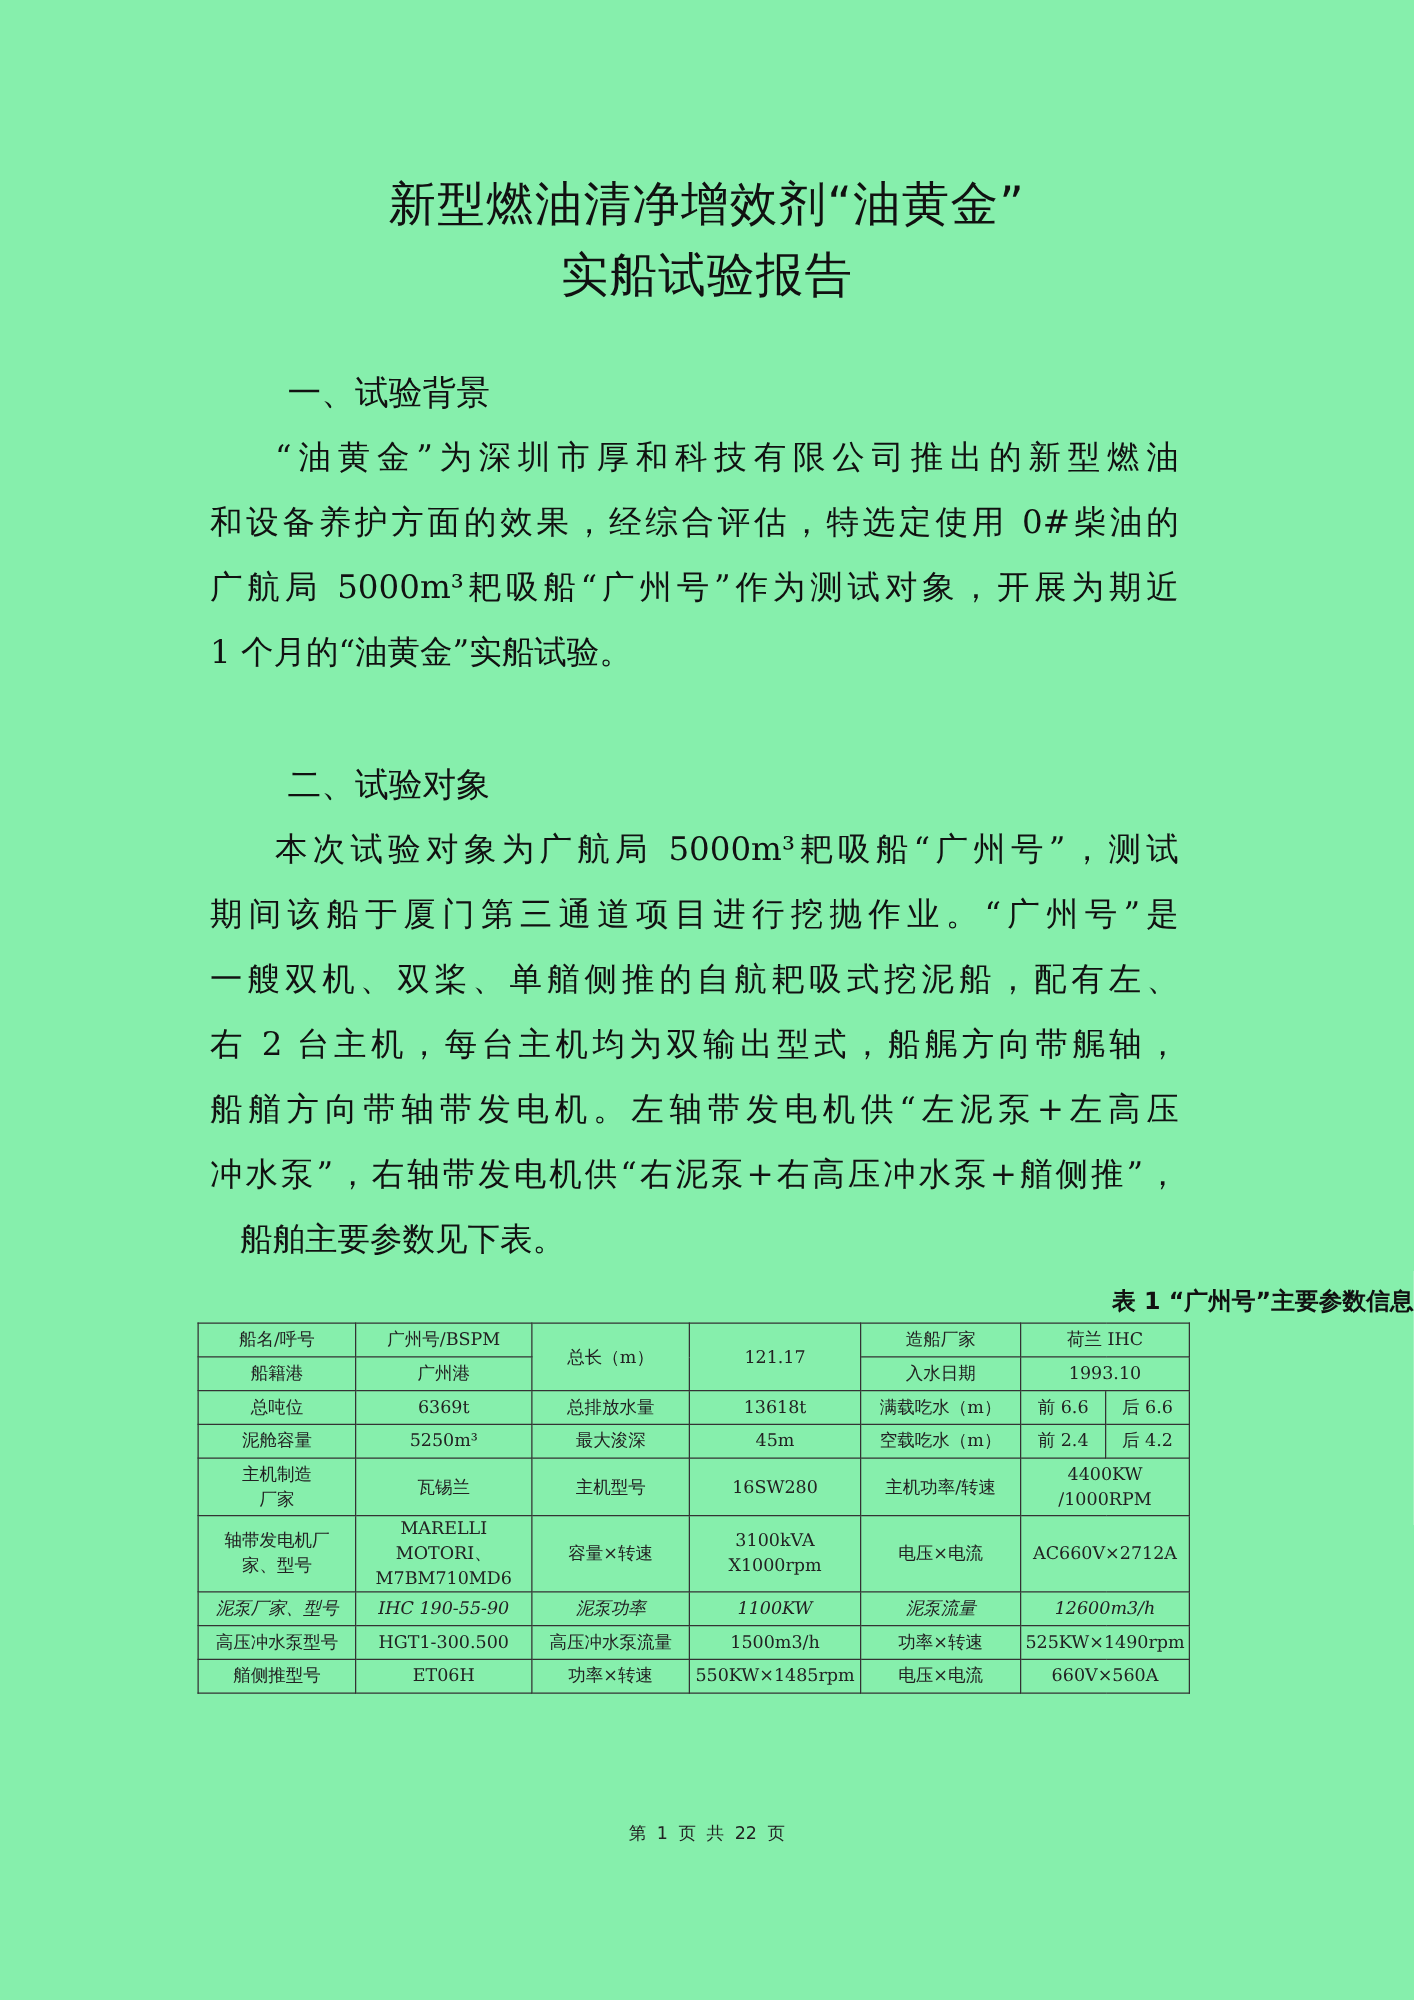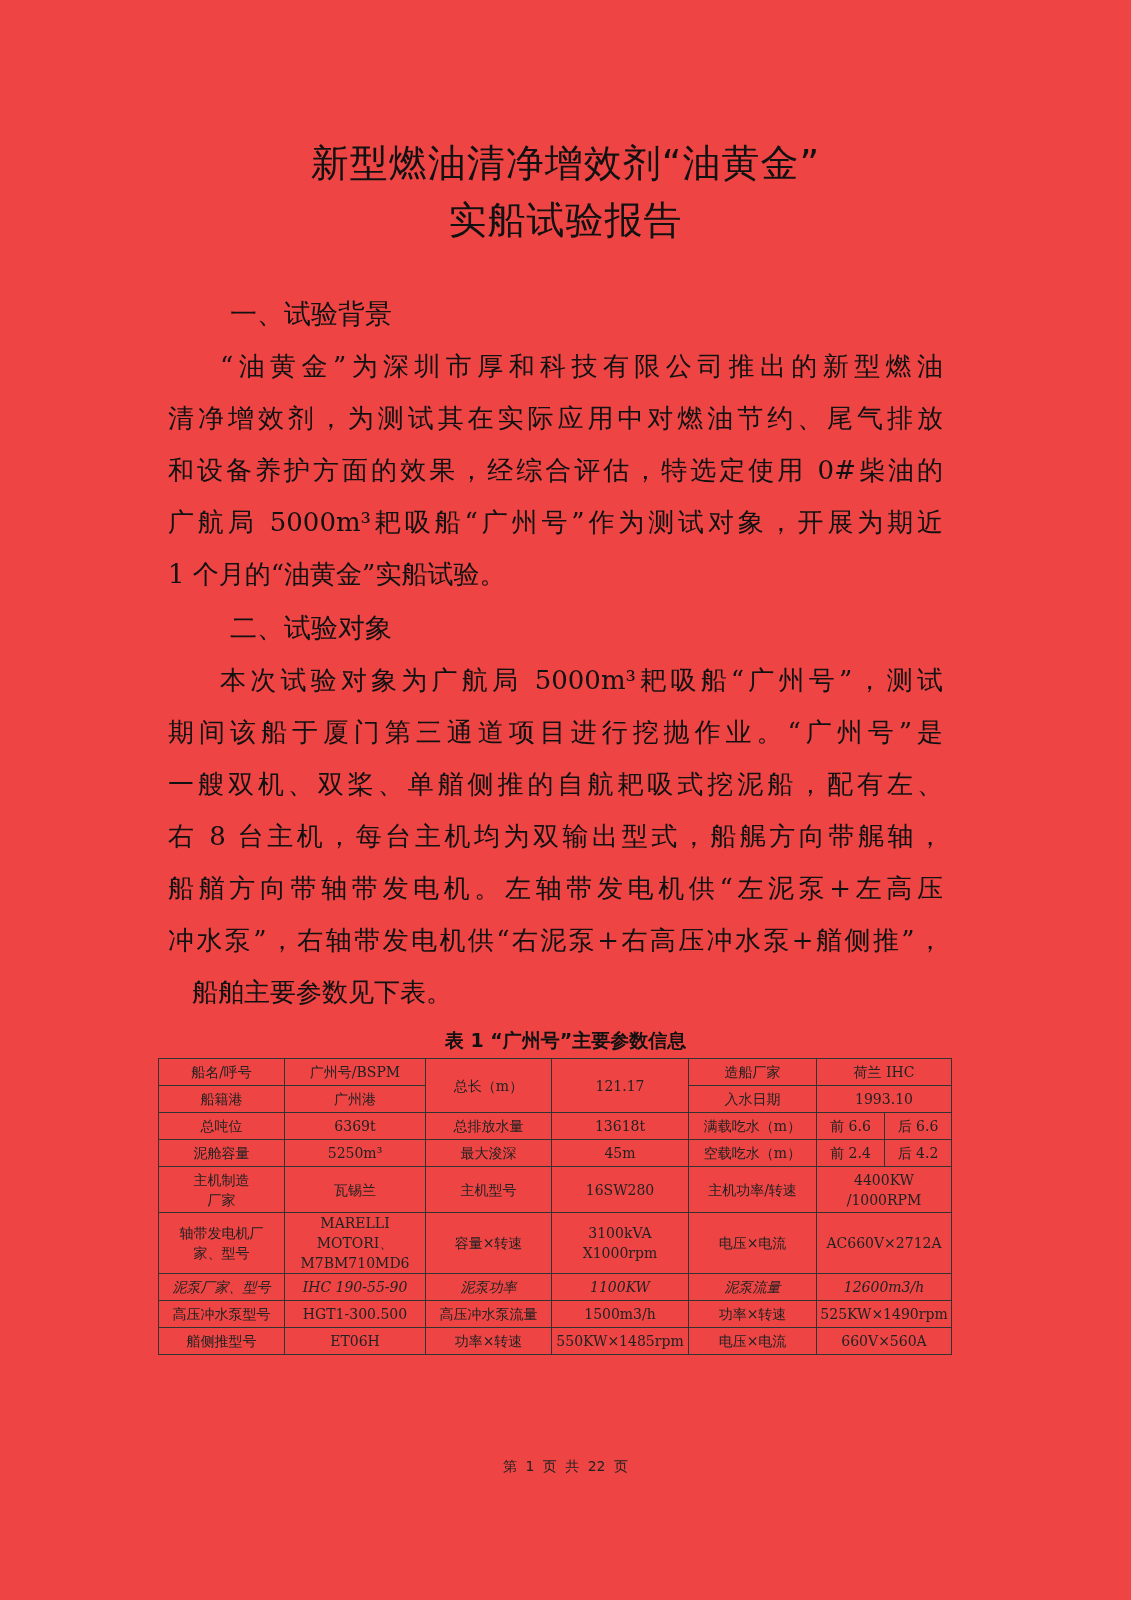--- a/index.html
+++ b/index.html
@@ -1,56 +1,55 @@
 <!DOCTYPE html>
 <html><head>
 <meta charset="utf-8">
 <style>
   html, body { margin: 0; padding: 0; background: #ffffff; }
   body { width: 1131px; height: 1600px; position: relative; overflow: hidden; color: #111; }
-  .page { position: absolute; left: 0; top: 0; width: 1131px; height: 1600px; background: #ef4444; }
+  .page { position: absolute; left: 0; top: 0; width: 1131px; height: 1600px; background: #86efac; }
   .title { position: absolute; left: 0; width: 1131px; text-align: center;
     font-family: "DejaVu Sans", sans-serif; font-size: 38px; font-weight: normal; color: #111; letter-spacing: 1px; }
   .title.l1 { top: 138px; }
   .title.l2 { top: 195px; }
   .heading { position: absolute; left: 230px; font-family: "DejaVu Sans", sans-serif; font-size: 27px; color: #111; }
   .para { position: absolute; left: 168px; width: 775px; font-family: "DejaVu Serif", serif; font-size: 26px;
     line-height: 52px; color: #111; text-align: justify; text-indent: 2em; margin: 0; }
   .para .line { display: block; text-indent: 0; white-space: nowrap; text-align-last: justify; }
-  .caption { position: absolute; top: 1028px; left: 0; width: 1131px; text-align: center;
+  .caption { position: absolute; top: 1028px; left: 0; width: 1131px; text-align: right;
     font-family: "DejaVu Sans", sans-serif; font-weight: bold; font-size: 19px; color: #111; }
   table.params { position: absolute; left: 158px; top: 1058px; width: 793px; border-collapse: collapse;
     font-family: "DejaVu Serif", serif; font-size: 14px; color: #222; table-layout: fixed; }
   table.params td { border: 1.3px solid #333; text-align: center; vertical-align: middle; padding: 0 2px; line-height: 20px; }
   .footer { position: absolute; top: 1458px; left: 0; width: 1131px; text-align: center;
     font-family: "DejaVu Sans", sans-serif; font-size: 14px; color: #222; word-spacing: 4px; }
 </style>
 </head>
 <body>
 
 <div class="page">
 
   <div class="title l1">新型燃油清净增效剂“油黄金”</div>
   <div class="title l2">实船试验报告</div>
 
   <div class="heading" style="top:296px;">一、试验背景</div>
   <div class="para" style="top:340px;">
     <span class="line" style="padding-left:52px;">“油黄金”为深圳市厚和科技有限公司推出的新型燃油</span>
-    <span class="line">清净增效剂，为测试其在实际应用中对燃油节约、尾气排放</span>
     <span class="line">和设备养护方面的效果，经综合评估，特选定使用 0#柴油的</span>
     <span class="line">广航局 5000m³耙吸船“广州号”作为测试对象，开展为期近</span>
     <span class="line" style="text-align-last:left;">1 个月的“油黄金”实船试验。</span>
   </div>
 
   <div class="heading" style="top:610px;">二、试验对象</div>
   <div class="para" style="top:654px;">
     <span class="line" style="padding-left:52px;">本次试验对象为广航局 5000m³耙吸船“广州号”，测试</span>
     <span class="line">期间该船于厦门第三通道项目进行挖抛作业。“广州号”是</span>
     <span class="line">一艘双机、双桨、单艏侧推的自航耙吸式挖泥船，配有左、</span>
-    <span class="line">右 8 台主机，每台主机均为双输出型式，船艉方向带艉轴，</span>
+    <span class="line">右 2 台主机，每台主机均为双输出型式，船艉方向带艉轴，</span>
     <span class="line">船艏方向带轴带发电机。左轴带发电机供“左泥泵+左高压</span>
     <span class="line">冲水泵”，右轴带发电机供“右泥泵+右高压冲水泵+艏侧推”，</span>
     <span class="line" style="text-align-last:left;margin-left:24px;">船舶主要参数见下表。</span>
   </div>
 
   <div class="caption">表 1  “广州号”主要参数信息</div>
 
   <table class="params">
     <colgroup>
       <col style="width:126px">

